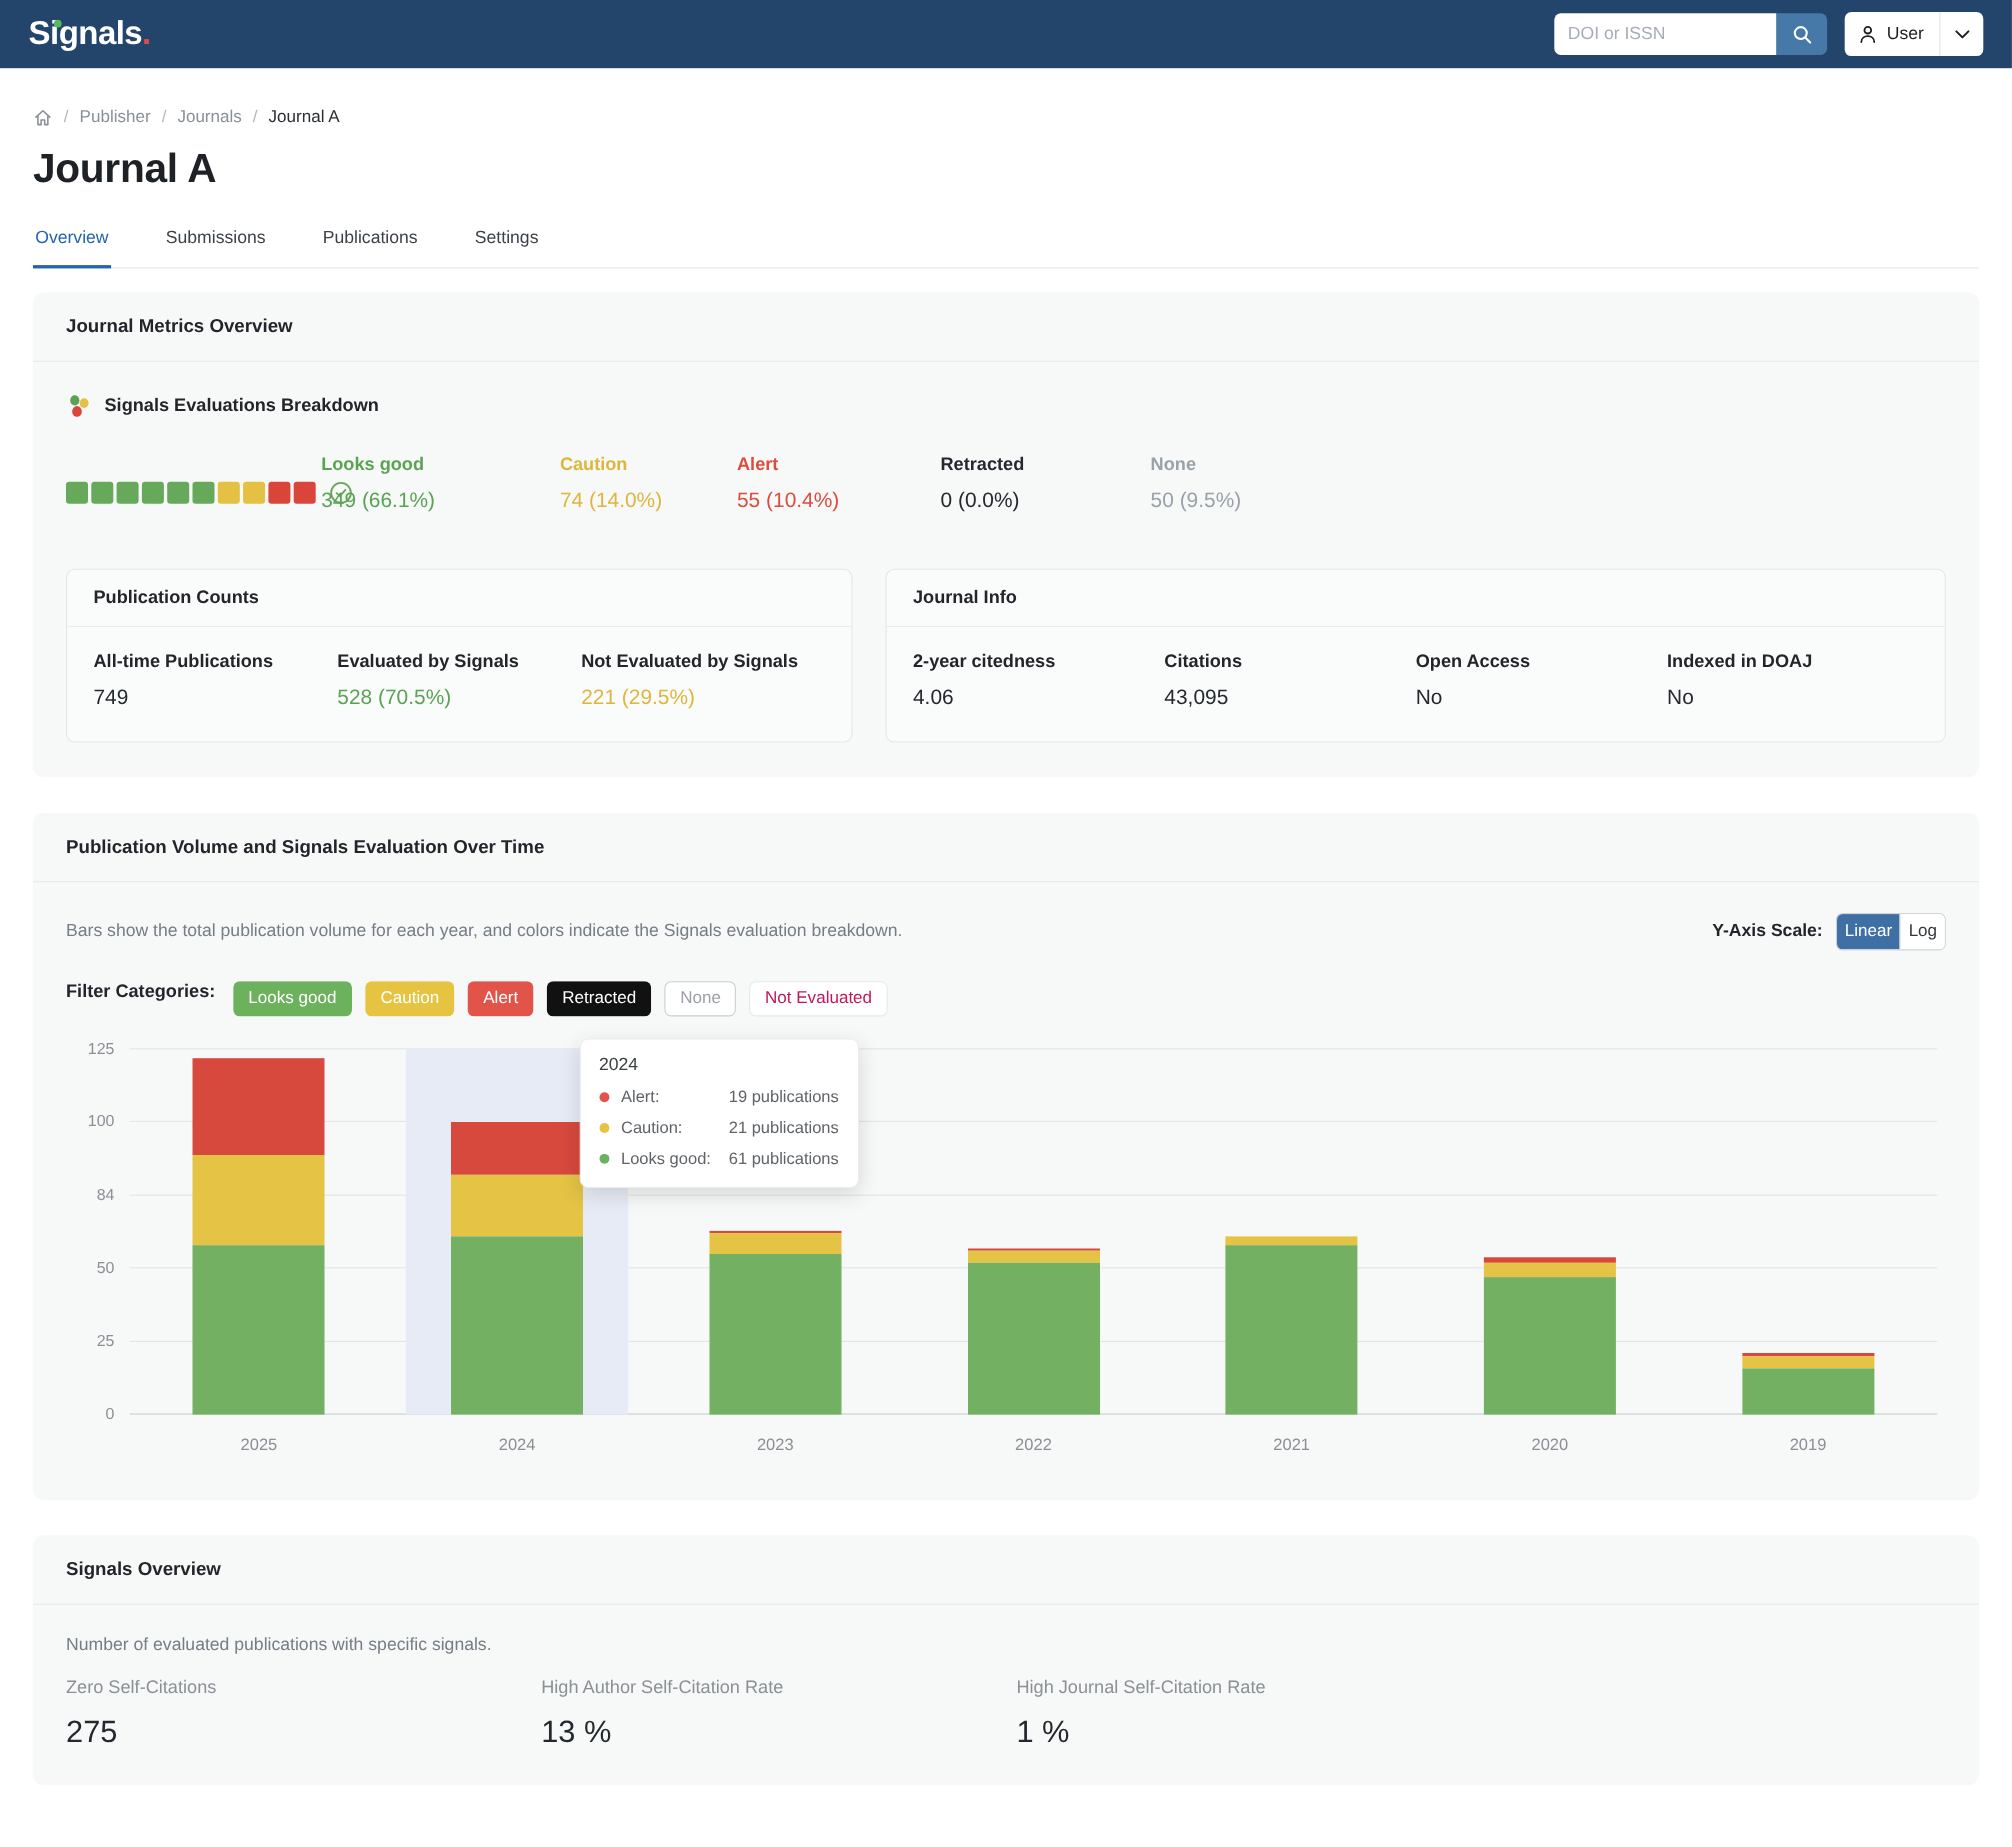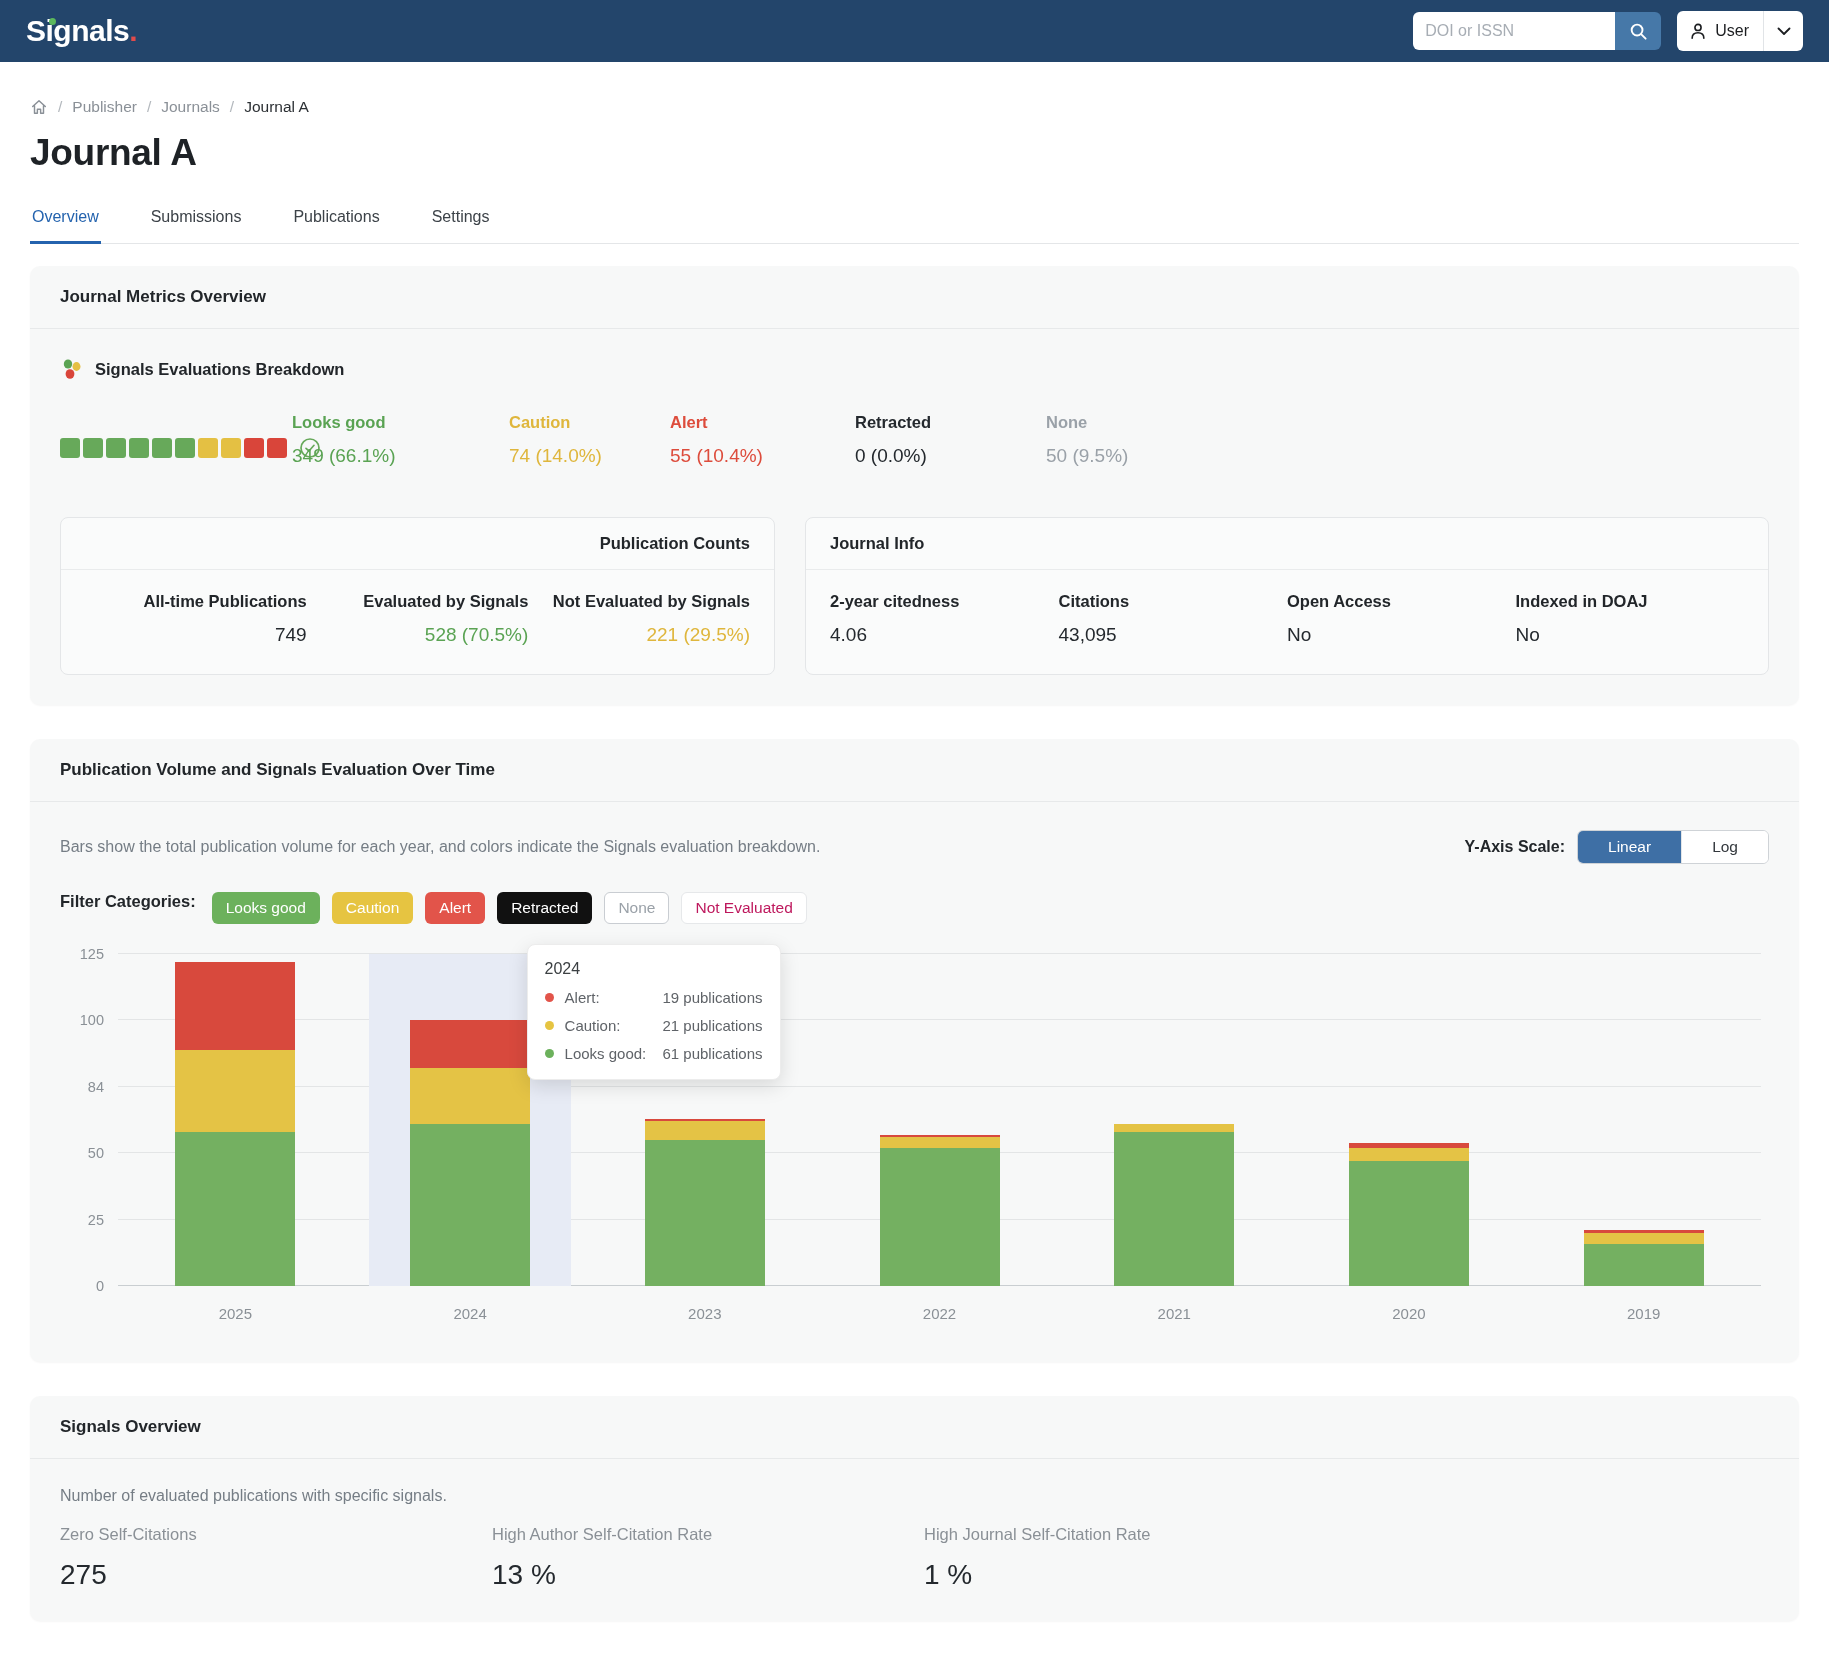--- a/index.html
+++ b/index.html
@@ -47,34 +47,34 @@
   .sq { width:20px; height:20px; border-radius:3px; }
   .sq.g { background:#67a95a; } .sq.y { background:#e4c043; } .sq.r { background:#d9453a; }
   .bd-stats { display:grid; grid-template-columns:217px 161px 185px 191px auto; flex:1; }
   .stat-label { font-size:16.5px; font-weight:700; }
   .stat-value { font-size:19px; margin-top:13px; }
   .c-green { color:#5aa353; } .c-yellow { color:#dfb63c; } .c-red { color:#dd4c3c; }
   .c-dark { color:#24292e; } .c-gray { color:#9aa1a8; }
   
   .sub-row { display:flex; gap:30px; margin-top:50px; }
   .sub-card { border:1px solid #e4e6e8; border-radius:8px; background:#fafbfb; }
-  .sub-a { width:715px;text-align:right; } .sub-b { flex:1; }
+  .sub-a { width:715px; } .sub-b { flex:1; }
   .sub-header { padding:16px 24px; font-size:16.5px; font-weight:700; color:#22262a; border-bottom:1px solid #e9ebec; }
   .sub-body { padding:22px 24px 28px; display:grid; }
   .sub-a .sub-body { grid-template-columns:1fr 1fr 1fr; }
   .sub-b .sub-body { grid-template-columns:1fr 1fr 1fr 1fr; }
   .sub-label { font-size:16.5px; font-weight:700; color:#22262a; }
   .sub-value { font-size:19px; margin-top:13px; }
   
   .vol-row1 { display:flex; align-items:center; }
   .vol-desc { font-size:16px; color:#757d85; }
   .scale-ctl { margin-left:auto; display:flex; align-items:center; gap:12px; }
   .scale-label { font-size:16px; font-weight:700; color:#22262a; }
   .seg { display:inline-flex; border:1px solid #cfd3d7; border-radius:6px; overflow:hidden; background:#fff; }
-  .seg-btn { padding:7px 30px; font-size:15.5px; border:none; background:#fff; color:#33383d; font-family:inherit; cursor:pointer; }
+  .seg-btn { padding:7px 7px; font-size:15.5px; border:none; background:#fff; color:#33383d; font-family:inherit; cursor:pointer; }
   .seg-btn.active { background:#3e6fa5; color:#fff; }
   .seg-btn + .seg-btn { border-left:1px solid #e2e5e8; }
   .filter-row { display:flex; gap:12px; margin-top:28px; }
   .filter-label { font-size:16.5px; font-weight:700; color:#22262a; margin-right:4px; }
   .chip { font-size:15.5px; padding:6px 13px; border-radius:6px; border:1px solid transparent; cursor:pointer; }
   .f-good { background:#6cb15c; color:#fff; }
   .f-caution { background:#e6c441; color:#fff; }
   .f-alert { background:#e2544a; color:#fff; }
   .f-retracted { background:#111111; color:#fff; }
   .f-none { background:#fff; color:#9aa1a8; border-color:#c9cdd2; }

